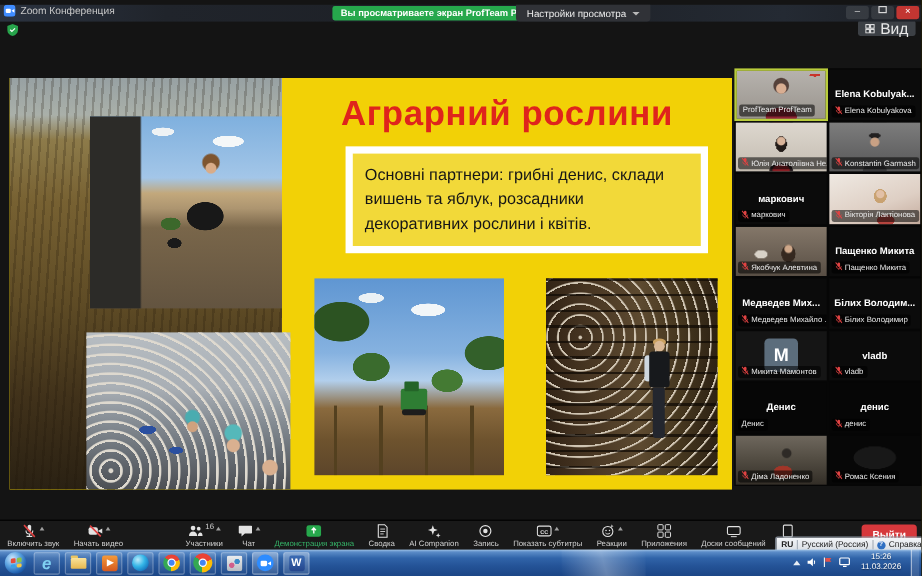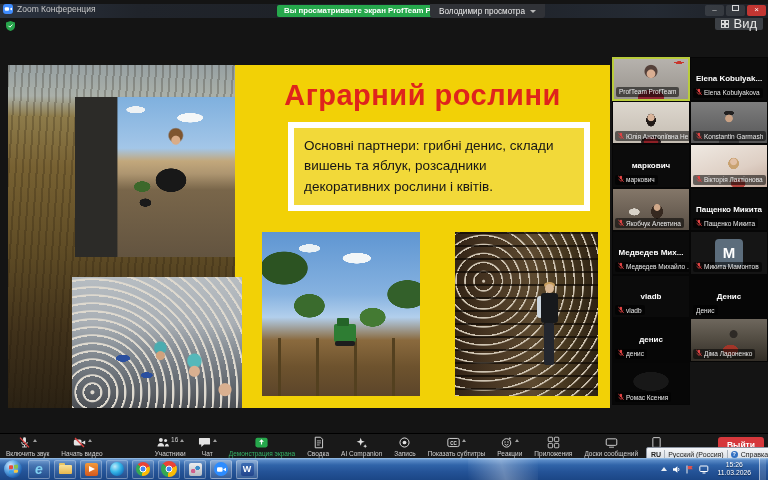--- a/index.html
+++ b/index.html
@@ -211,21 +211,21 @@
     <span class="app-ic">
       <svg width="10" height="10">
           <rect width="10" height="10" rx="3" fill="#3f8cff"></rect>
           <rect x="1.8" y="3.2" width="4.2" height="3.6" rx="1" fill="#fff"></rect>
           <path d="M6.6 5l2.4-1.6v3.2z" fill="#fff"></path>
         </svg>
     </span>
     <span class="title">Zoom Конференция</span>
     <span class="share-banner">Вы просматриваете экран ProfTeam ProfTeam</span>
     <span class="view-settings">
-      <span>Володимир просмотра</span>
+      <span>Настройки просмотра</span>
       <span class="caret-down"></span>
     </span>
     <span class="winbtns">
       <span class="winbtn">–</span>
       <span class="winbtn"><span class="sq"></span></span>
       <span class="winbtn close">×</span>
     </span>
   </div>
 
   <div class="main">
@@ -359,20 +359,32 @@
         <div class="plabel">
             <span><svg width="6" height="8" viewBox="0 0 10 12">
                 <rect x="3.2" y="0.5" width="3.6" height="6" rx="1.8" fill="#e04343"></rect>
                 <path d="M1.5 5.5a3.5 3.5 0 0 0 7 0" fill="none" stroke="#e04343"></path>
                 <line x1="5" y1="9" x2="5" y2="11" stroke="#e04343"></line>
                 <line x1="0.5" y1="0.5" x2="9.5" y2="11" stroke="#e04343" stroke-width="1.4"></line>
               </svg></span>
             <span>Медведев Михайло ...</span>
           </div>
       </div>
+      <div class="tile">
+        <div class="cname">Білих Володим...</div>
+        <div class="plabel">
+            <span><svg width="6" height="8" viewBox="0 0 10 12">
+                <rect x="3.2" y="0.5" width="3.6" height="6" rx="1.8" fill="#e04343"></rect>
+                <path d="M1.5 5.5a3.5 3.5 0 0 0 7 0" fill="none" stroke="#e04343"></path>
+                <line x1="5" y1="9" x2="5" y2="11" stroke="#e04343"></line>
+                <line x1="0.5" y1="0.5" x2="9.5" y2="11" stroke="#e04343" stroke-width="1.4"></line>
+              </svg></span>
+            <span>Білих Володимир</span>
+          </div>
+      </div>
       <div class="tile t11">
         <div class="avatarM">M</div>
         <div class="plabel">
             <span><svg width="6" height="8" viewBox="0 0 10 12">
                 <rect x="3.2" y="0.5" width="3.6" height="6" rx="1.8" fill="#e04343"></rect>
                 <path d="M1.5 5.5a3.5 3.5 0 0 0 7 0" fill="none" stroke="#e04343"></path>
                 <line x1="5" y1="9" x2="5" y2="11" stroke="#e04343"></line>
                 <line x1="0.5" y1="0.5" x2="9.5" y2="11" stroke="#e04343" stroke-width="1.4"></line>
               </svg></span>
             <span>Микита Мамонтов</span>

